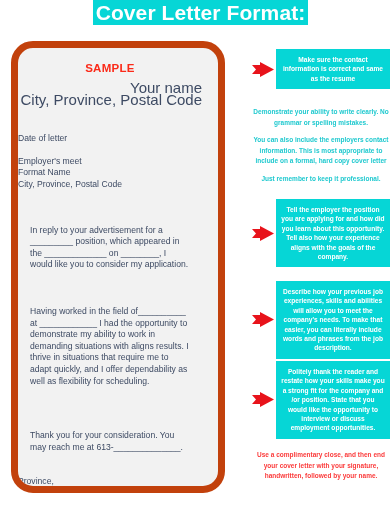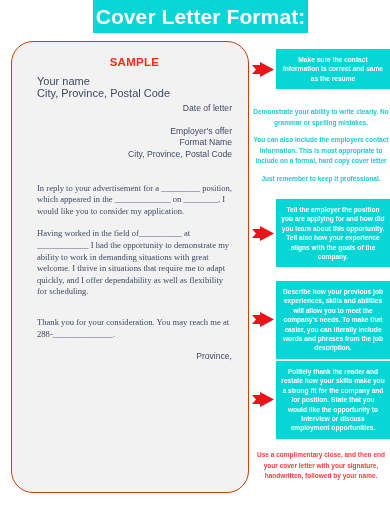--- a/index.html
+++ b/index.html
@@ -16,77 +16,77 @@
     font-family: "Liberation Sans", sans-serif;
     -webkit-font-smoothing: antialiased;
   }
 
   
   .header-banner {
     position: absolute;
     left: 93px;
     top: 0;
     width: 215px;
-    height: 33px;
+    height: 25px;
     background: #06d6d6;
     display: flex;
     align-items: center;
     justify-content: center;
   }
   .header-title {
     color: #ffffff;
     font-size: 21px;
     font-weight: bold;
     letter-spacing: 0.1px;
     line-height: 1;
     white-space: nowrap;
   }
 
   
   .letter-card {
     position: absolute;
     left: 11px;
     top: 41px;
-    width: 238px;
+    width: 214px;
     height: 452px;
     background: #f2f2f2;
-    border: 1px solid #c2410c;
+    border: 7px solid #c2410c;
     border-radius: 22px;
     box-sizing: border-box;
-    padding: 12px 16px 10px 25px;
+    padding: 12px 16px 10px 0;
     overflow: hidden;
   }
 
   .sample-heading {
     text-align: center;
     color: #fb2a19;
     font-size: 11.5px;
     font-weight: bold;
     letter-spacing: 0.3px;
     margin: 2px 0 8px 0;
   }
 
   .contact-block {
-    text-align: left;
+    text-align: right;
     color: #3d4a63;
-    font-size: 11px;
+    font-size: 15px;
     line-height: 11.6px;
-    margin-bottom: 4px;
+    margin-bottom: 28px;
   }
   .contact-block div { white-space: nowrap; }
 
   .letter-body {
     color: #3d4a63;
     font-size: 8.6px;
     line-height: 11.6px;
   }
-  .letter-line { white-space: nowrap; text-align: right; }
+  .letter-line { white-space: nowrap; }
   .letter-gap { height: 11px; }
   .letter-gap-sm { height: 8px; }
-  .letter-para { margin: 0; font-family: Liberation Serif, serif; }
+  .letter-para { margin: 12px; }
 
   
   .annotation-col {
     position: absolute;
     left: 252px;
     top: 41px;
     width: 138px;
     height: 464px;
   }
 
@@ -147,41 +147,41 @@
     <div>Your name</div>
     <div>City, Province, Postal Code</div>
   </div>
 
   <div class="letter-body">
 
     <div class="letter-line">Date of letter</div>
 
     <div class="letter-gap"></div>
 
-    <div class="letter-line">Employer's offer</div>
+    <div class="letter-line">Employer's meet</div>
     <div class="letter-line">Format Name</div>
     <div class="letter-line">City, Province, Postal Code</div>
 
     <div class="letter-gap"></div>
 
 
     <div class="letter-gap"></div>
 
     <p class="letter-para">In reply to your advertisement for a _________ position, which appeared in the _____________ on ________, I would like you to consider my application.</p>
 
     <div class="letter-gap"></div>
 
-    <p class="letter-para">Having worked in the field of__________ at ____________  I had the opportunity to demonstrate my ability to work in demanding situations with great welcome. I thrive in situations that require me to adapt quickly, and I offer dependability as well as flexibility for scheduling.</p>
+    <p class="letter-para">Having worked in the field of__________ at ____________  I had the opportunity to demonstrate my ability to work in demanding situations with aligns results. I thrive in situations that require me to adapt quickly, and I offer dependability as well as flexibility for scheduling.</p>
 
     <div class="letter-gap"></div>
 
 
     <div class="letter-gap-sm"></div>
 
-    <p class="letter-para">Thank you for your consideration. You may reach me at 288-______________.</p>
+    <p class="letter-para">Thank you for your consideration. You may reach me at 613-______________.</p>
 
     <div class="letter-gap"></div>
 
     <div class="letter-line">Province,</div>
 
     <div class="letter-gap-sm"></div>
 
   </div>
 </div>
 

